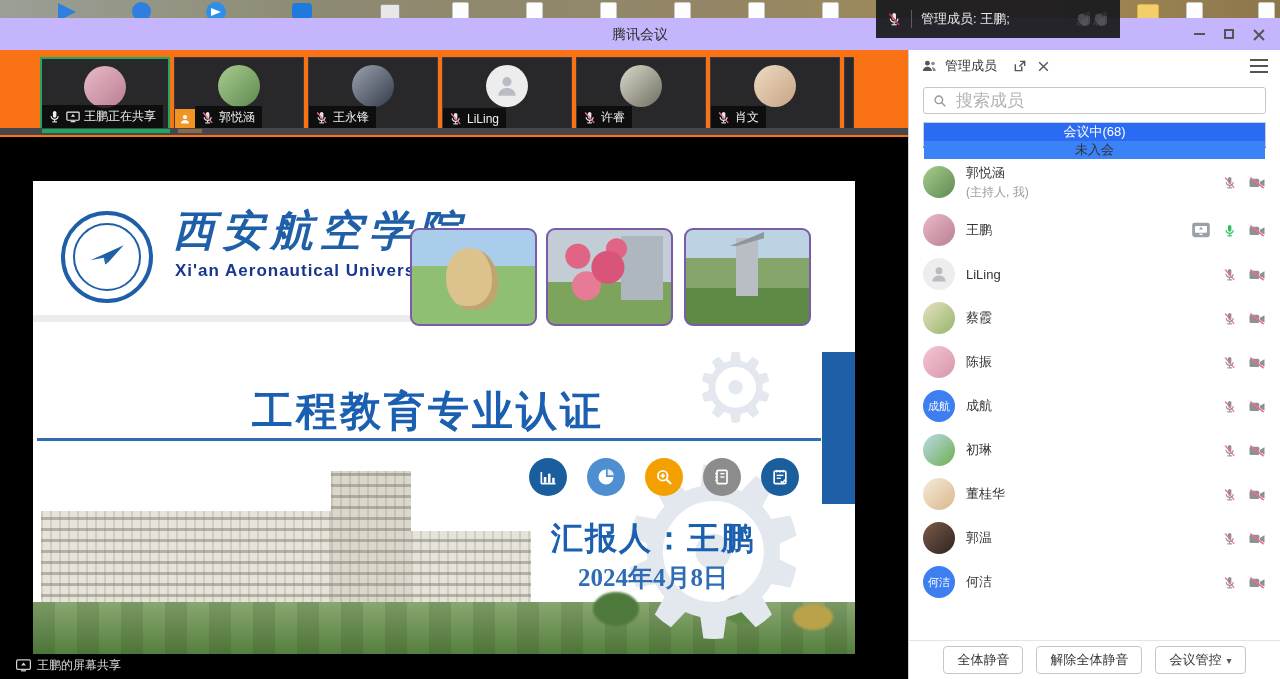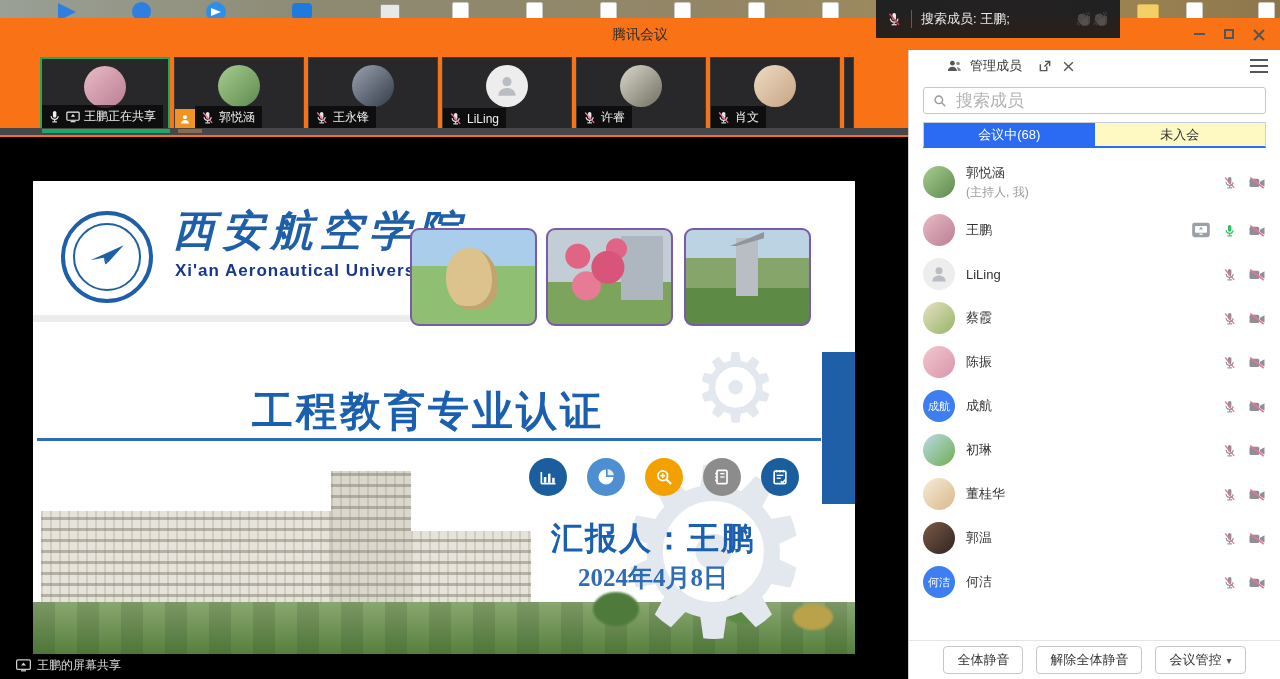--- a/index.html
+++ b/index.html
@@ -14,21 +14,21 @@
   .d-folder{width:20px;height:16px;background:#f4cf68;border:1px solid #d8b34f;border-radius:2px;top:4px;}
   .d-tri{width:0;height:0;border-left:18px solid #2f7fe0;border-top:9px solid transparent;border-bottom:9px solid transparent;top:3px;}
   .d-circ{width:19px;height:19px;border-radius:50%;background:#2f7fe0;}
   .d-plane{width:20px;height:20px;border-radius:50%;background:#2f8fe8;}
   .d-plane:after{content:"";position:absolute;left:5px;top:6px;width:0;height:0;
      border-left:10px solid #fff;border-top:4px solid transparent;border-bottom:4px solid transparent;}
   .d-sq{width:20px;height:16px;border-radius:4px;background:#1f7ae0;top:3px;}
   .d-printer{width:18px;height:14px;background:#e8e8e6;border:1px solid #9a9a96;border-radius:2px;top:4px;}
 
   
-  .titlebar{position:absolute;top:18px;left:0;width:1280px;height:32px;background:#f97316;}
+  .titlebar{position:absolute;top:18px;left:0;width:1280px;height:32px;background:#c4b5fd;}
   .title-text{position:absolute;left:0;right:0;top:8px;text-align:center;font-size:14px;color:#2e2e2e;}
   .win-controls{position:absolute;right:6px;top:0;height:32px;display:flex;align-items:center;}
   .wbtn{width:30px;height:26px;display:flex;align-items:center;justify-content:center;position:relative;}
   .g-min{width:11px;height:2px;background:#555;}
   .g-max{width:10px;height:10px;border:2px solid #555;box-sizing:border-box;}
   .g-close{width:12px;height:12px;position:relative;}
   .g-close:before,.g-close:after{content:"";position:absolute;left:5px;top:0;width:2px;height:14px;background:#555;}
   .g-close:before{transform:rotate(45deg);} .g-close:after{transform:rotate(-45deg);}
 
   
@@ -112,31 +112,31 @@
     background:repeating-linear-gradient(90deg,rgba(20,40,10,.12) 0 22px,transparent 22px 44px);}
   .tree{position:absolute;border-radius:50%;filter:blur(1px);}
 
   
   .share-label{position:absolute;left:16px;bottom:5px;display:flex;align-items:center;gap:6px;
     color:#dcdcdc;font-size:12px;z-index:5;}
 
   
   .sidebar{position:absolute;top:50px;left:908px;width:372px;height:629px;background:#fff;
     border-left:1px solid #cfcfcf;box-sizing:border-box;}
-  .sb-header{height:32px;display:flex;align-items:center;padding:0 12px;position:relative;margin-left:25px;}
+  .sb-header{height:32px;display:flex;align-items:center;padding:0 12px;position:relative;}
   .sb-title{font-size:13px;color:#333;margin-left:7px;}
   .sb-hicons{display:flex;align-items:center;gap:10px;margin-left:16px;}
   .hamburger{position:absolute;right:12px;top:9px;width:18px;height:14px;display:flex;flex-direction:column;justify-content:space-between;}
   .hamburger span{height:2px;background:#555;}
   .searchbox{margin:5px 14px 8px;height:27px;border:1px solid #c7c7c7;border-radius:3px;
     display:flex;align-items:center;padding:0 9px;gap:7px;box-sizing:border-box;}
   .searchbox input{border:0;outline:0;flex:1;font-size:17px;color:#333;font-family:inherit;background:transparent;}
   .searchbox input::placeholder{color:#b3b3b3;}
-  .tabs{margin:6px 14px 6px;height:26px;display:flex;border:1px solid #c9cfd6;border-bottom:2px solid #2b6bf3;box-sizing:border-box;}
-  .tab{flex:1;display:flex;align-items:center;justify-content:center;font-size:13px;color:#333;background:#fef9c3;cursor:default;}
+  .tabs{margin:6px 14px 6px;height:26px;display:flex;border:1px solid #c9cfd6;border-bottom:2px solid #2b6bf3;box-sizing:border-box;flex-direction:column;}
+  .tab{flex:1;display:flex;align-items:center;justify-content:center;font-size:13px;color:#333;background:#3b82f6;cursor:default;}
   .tab.active{background:#2b6bf3;color:#fff;}
 
   .member-list{position:absolute;top:106px;left:0;right:0;bottom:38px;overflow:hidden;padding:0 14px;}
   .member-row{display:flex;align-items:center;height:44px;gap:11px;}
   .member-row.host{height:52px;}
   .m-avatar{width:32px;height:32px;border-radius:50%;flex:none;display:flex;align-items:center;
     justify-content:center;color:#fff;font-size:11px;letter-spacing:0;overflow:hidden;}
   .m-names{display:flex;flex-direction:column;justify-content:center;}
   .m-name{font-size:13px;color:#333;}
   .m-sub{font-size:12px;color:#9a9a9a;margin-top:2px;}
@@ -185,21 +185,21 @@
 
 <div class="speaking">
   <svg width="16" height="16" viewBox="0 0 24 24">
       <rect x="9.5" y="3" width="5.5" height="11" rx="2.75" fill="#e8e8e8"></rect>
       <path d="M6.5 11.5a5.8 5.8 0 0 0 11.5 0" fill="none" stroke="#e8e8e8" stroke-width="1.8"></path>
       <line x1="12.2" y1="17.6" x2="12.2" y2="20" stroke="#e8e8e8" stroke-width="1.8"></line>
       <line x1="8.5" y1="20.6" x2="16" y2="20.6" stroke="#e8e8e8" stroke-width="1.8"></line>
       <line x1="5" y1="4" x2="19.5" y2="20.5" stroke="#d83a52" stroke-width="2.2"></line>
     </svg>
   <div class="divider"></div>
-  <div class="sp-text">搜索成员: 王鹏;</div>
+  <div class="sp-text">管理成员: 王鹏;</div>
   <div class="claps">👏👏</div>
 </div>
 
 <div class="stage">
   <div class="filmstrip" id="filmstrip">
     <div class="thumb-sliver"></div>
   <div class="thumb active" style="left: 40px;">
         <div class="t-avatar" style="background: linear-gradient(135deg, rgb(233, 186, 198), rgb(185, 127, 147));"></div>
         <div class="t-label">
           <svg width="15" height="15" viewBox="0 0 24 24">

